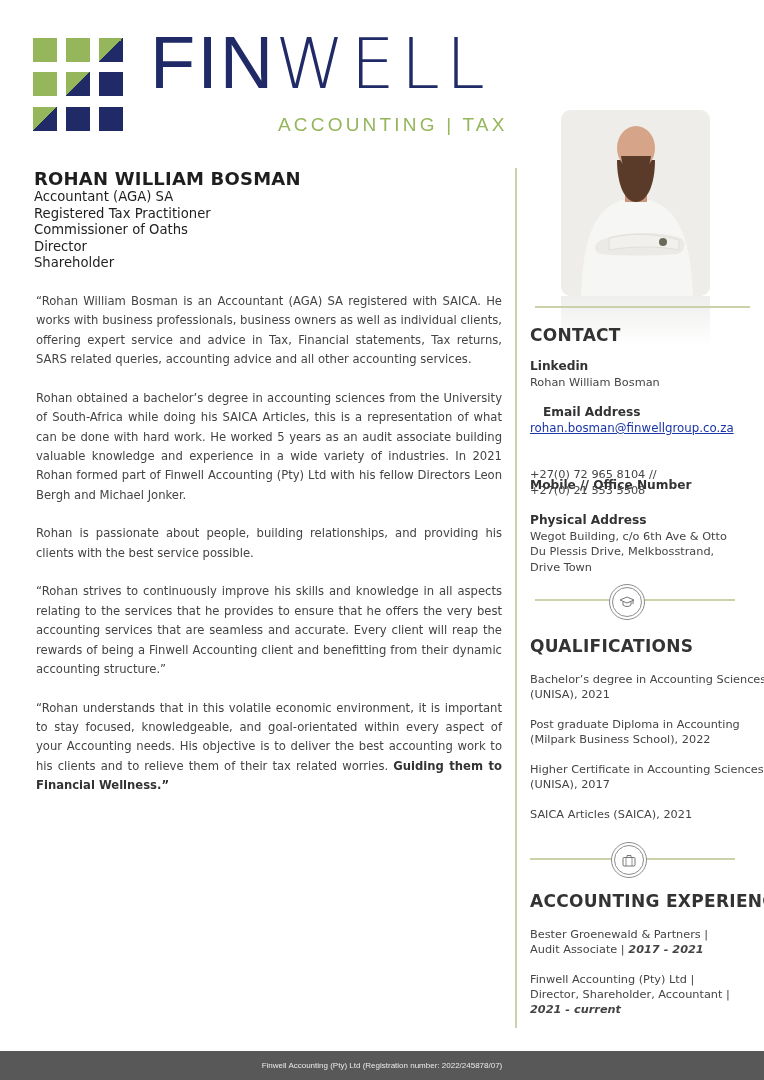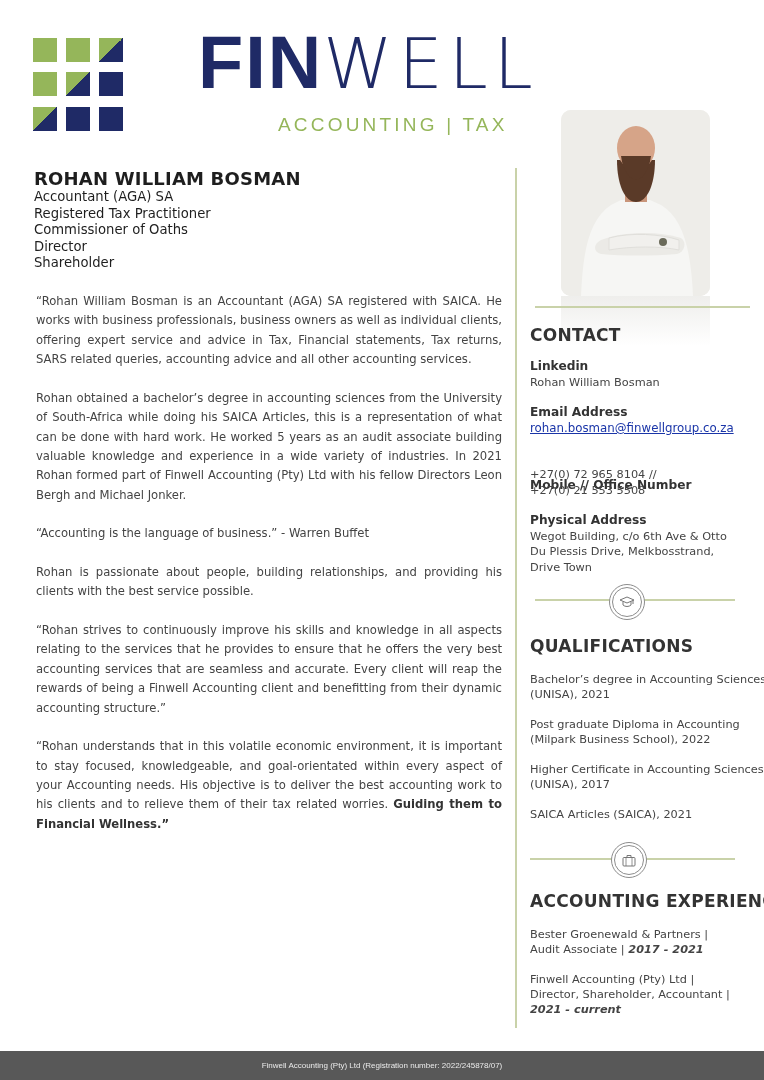--- a/index.html
+++ b/index.html
@@ -8,21 +8,21 @@
   .abs { position: absolute; }
 
   
   .logo-grid { left: 33px; top: 38px; width: 96px; height: 96px; }
   .sq { position: absolute; width: 24px; height: 24px; }
   .green { background: #95b65a; }
   .navy { background: #1f2a66; }
   .diag { background: linear-gradient(135deg, #95b65a 0%, #95b65a 50%, #1f2a66 50%, #1f2a66 100%); }
   .brand { left: 150px; top: 30px; height: 66px; white-space: nowrap; font-family: "Liberation Sans", sans-serif;
            font-size: 74px; line-height: 66px; letter-spacing: 2px; color: #1f2a66; }
-  .brand .bold { font-weight: 700; margin-left: 48px; }
+  .brand .bold { font-weight: 400; }
   .brand .light { font-weight: 400; letter-spacing: 6px; text-align: right; -webkit-text-stroke: 0; }
   .tagline { left: 278px; top: 114px; font-family: "Liberation Sans", sans-serif; font-size: 19px;
              letter-spacing: 3.2px; color: #95b65a; white-space: nowrap; }
 
   
   .name { left: 34px; top: 168px; font-size: 18px; font-weight: 700; color: #1e1e1e; letter-spacing: 0.2px; }
   .titles { left: 34px; top: 189px; font-size: 13.2px; line-height: 16.5px; color: #1e1e1e; }
   .titles div { white-space: nowrap; }
 
   
@@ -82,21 +82,20 @@
   <div>Accountant (AGA) SA</div>
   <div>Registered Tax Practitioner</div>
   <div>Commissioner of Oaths</div>
   <div>Director</div>
   <div>Shareholder</div>
 </div>
 
 <div class="abs bio">
   <p>“Rohan William Bosman is an Accountant (AGA) SA registered with SAICA. He works with business professionals, business owners as well as individual clients, offering expert service and advice in Tax, Financial statements, Tax returns, SARS related queries, accounting advice and all other accounting services.</p>
   <p>Rohan obtained a bachelor’s degree in accounting sciences from the University of South-Africa while doing his SAICA Articles, this is a representation of what can be done with hard work. He worked 5 years as an audit associate building valuable knowledge and experience in a wide variety of industries. In 2021 Rohan formed part of Finwell Accounting (Pty) Ltd with his fellow Directors Leon Bergh and Michael Jonker.</p>
-  <p>“Accounting is the language of business.” - Warren Buffet</p>
   <p>Rohan is passionate about people, building relationships, and providing his clients with the best service possible.</p>
   <p>“Rohan strives to continuously improve his skills and knowledge in all aspects relating to the services that he provides to ensure that he offers the very best accounting services that are seamless and accurate. Every client will reap the rewards of being a Finwell Accounting client and benefitting from their dynamic accounting structure.”</p>
   <p><span>“Rohan understands that in this volatile economic environment, it is important to stay focused, knowledgeable, and goal-orientated within every aspect of your Accounting needs. His objective is to deliver the best accounting work to his clients and to relieve them of their tax related worries. </span><span class="strong">Guiding them to Financial Wellness.”</span></p>
 </div>
 
 <div class="abs vline"></div>
 
 <div class="abs photo">
   <svg width="149" height="186" viewBox="0 0 149 186">
     <rect width="149" height="186" fill="#eeede9"></rect>
@@ -116,21 +115,21 @@
   </svg>
 </div>
 <div class="abs photo-reflect"></div>
 <div class="abs hline" style="left:535px; top:306px; width:215px;"></div>
 
 <div class="abs sb-h" style="left:530px; top:325px;">CONTACT</div>
 
 <div class="abs sb-label" style="left:530px; top:359px;">Linkedin</div>
 <div class="abs sb-text" style="left:530px; top:375px;">Rohan William Bosman</div>
 
-<div class="abs sb-label" style="left:530px; top:405px;text-align:right;">Email Address</div>
+<div class="abs sb-label" style="left:543px; top:405px;text-align:right;">Email Address</div>
 <a class="abs sb-link" style="left:530px; top:421px;">rohan.bosman@finwellgroup.co.za</a>
 
 <div class="abs sb-label" style="left:530px; top:478px;">Mobile // Office Number</div>
 <div class="abs sb-text" style="left:530px; top:467px;">+27(0) 72 965 8104 //</div>
 <div class="abs sb-text" style="left:530px; top:483px;">+27(0) 21 553 5508</div>
 
 <div class="abs sb-label" style="left:530px; top:513px;">Physical Address</div>
 <div class="abs sb-text" style="left:530px; top:529px;">Wegot Building, c/o 6th Ave &amp; Otto</div>
 <div class="abs sb-text" style="left:530px; top:544px;">Du Plessis Drive, Melkbosstrand,</div>
 <div class="abs sb-text" style="left:530px; top:560px;">Drive Town</div>

